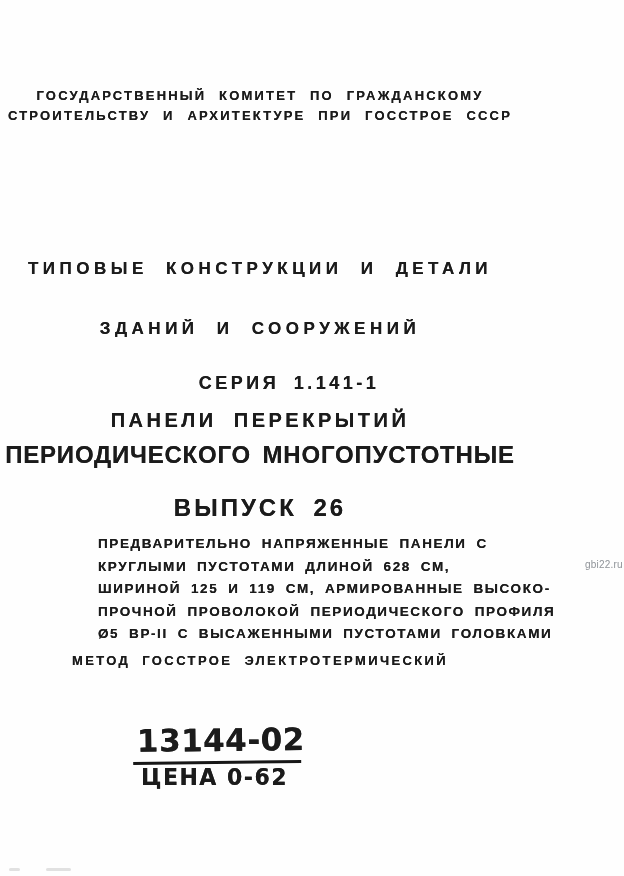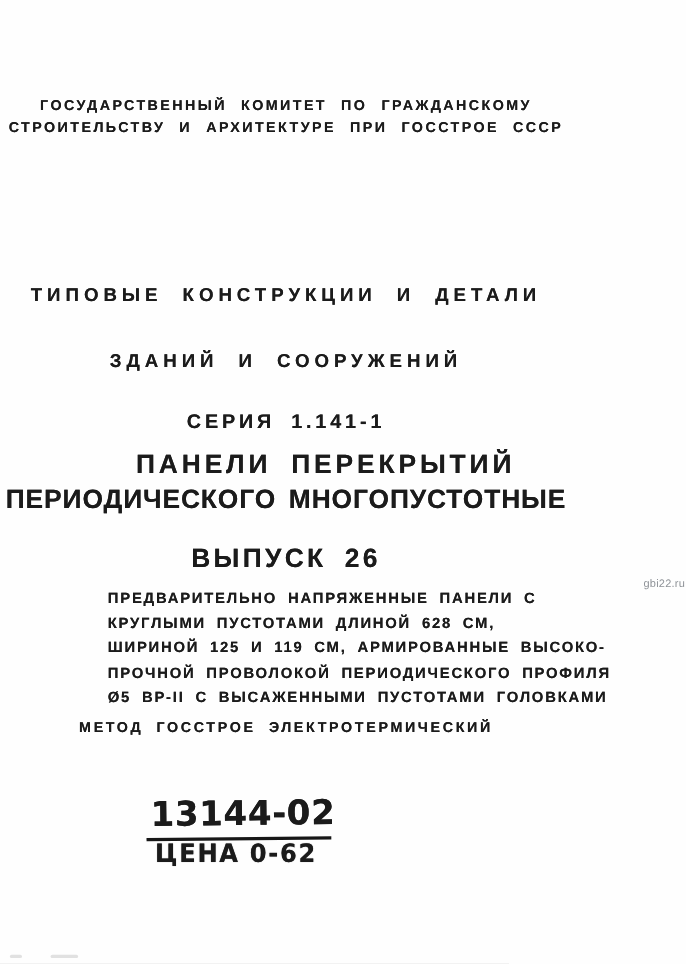--- a/index.html
+++ b/index.html
@@ -37,26 +37,26 @@
   }
   .series-heading {
     font-size: 17px;
     letter-spacing: 4.5px;
     word-spacing: 9px;
   }
   .series-number {
     font-size: 18px;
     letter-spacing: 3.5px;
     word-spacing: 6px;
+    padding-left: 29px;
   }
   .title-line1 {
-    font-size: 24px;
+    font-size: 20px;
     letter-spacing: 3.5px;
     word-spacing: 8px;
-    padding-left: 36px;
   }
   .title-line2 {
     font-size: 24px;
     letter-spacing: 0.8px;
     word-spacing: 4px;
   }
   .issue {
     font-size: 24px;
     letter-spacing: 3px;
     word-spacing: 7px;
@@ -93,21 +93,21 @@
     left: 141px;
     top: 764px;
     font-size: 22px;
     font-family: "DejaVu Sans", sans-serif;
     letter-spacing: 1.5px;
     transform: scaleY(1.05);
     transform-origin: left top;
   }
   .watermark {
     left: 585px;
-    top: 526px;
+    top: 559px;
     font-size: 10px;
     font-weight: normal;
     color: #8f9398;
     letter-spacing: 0.2px;
     white-space: nowrap;
     text-align: right;
   }
   .smudge {
     height: 3px;
     background: #c9c9c9;

